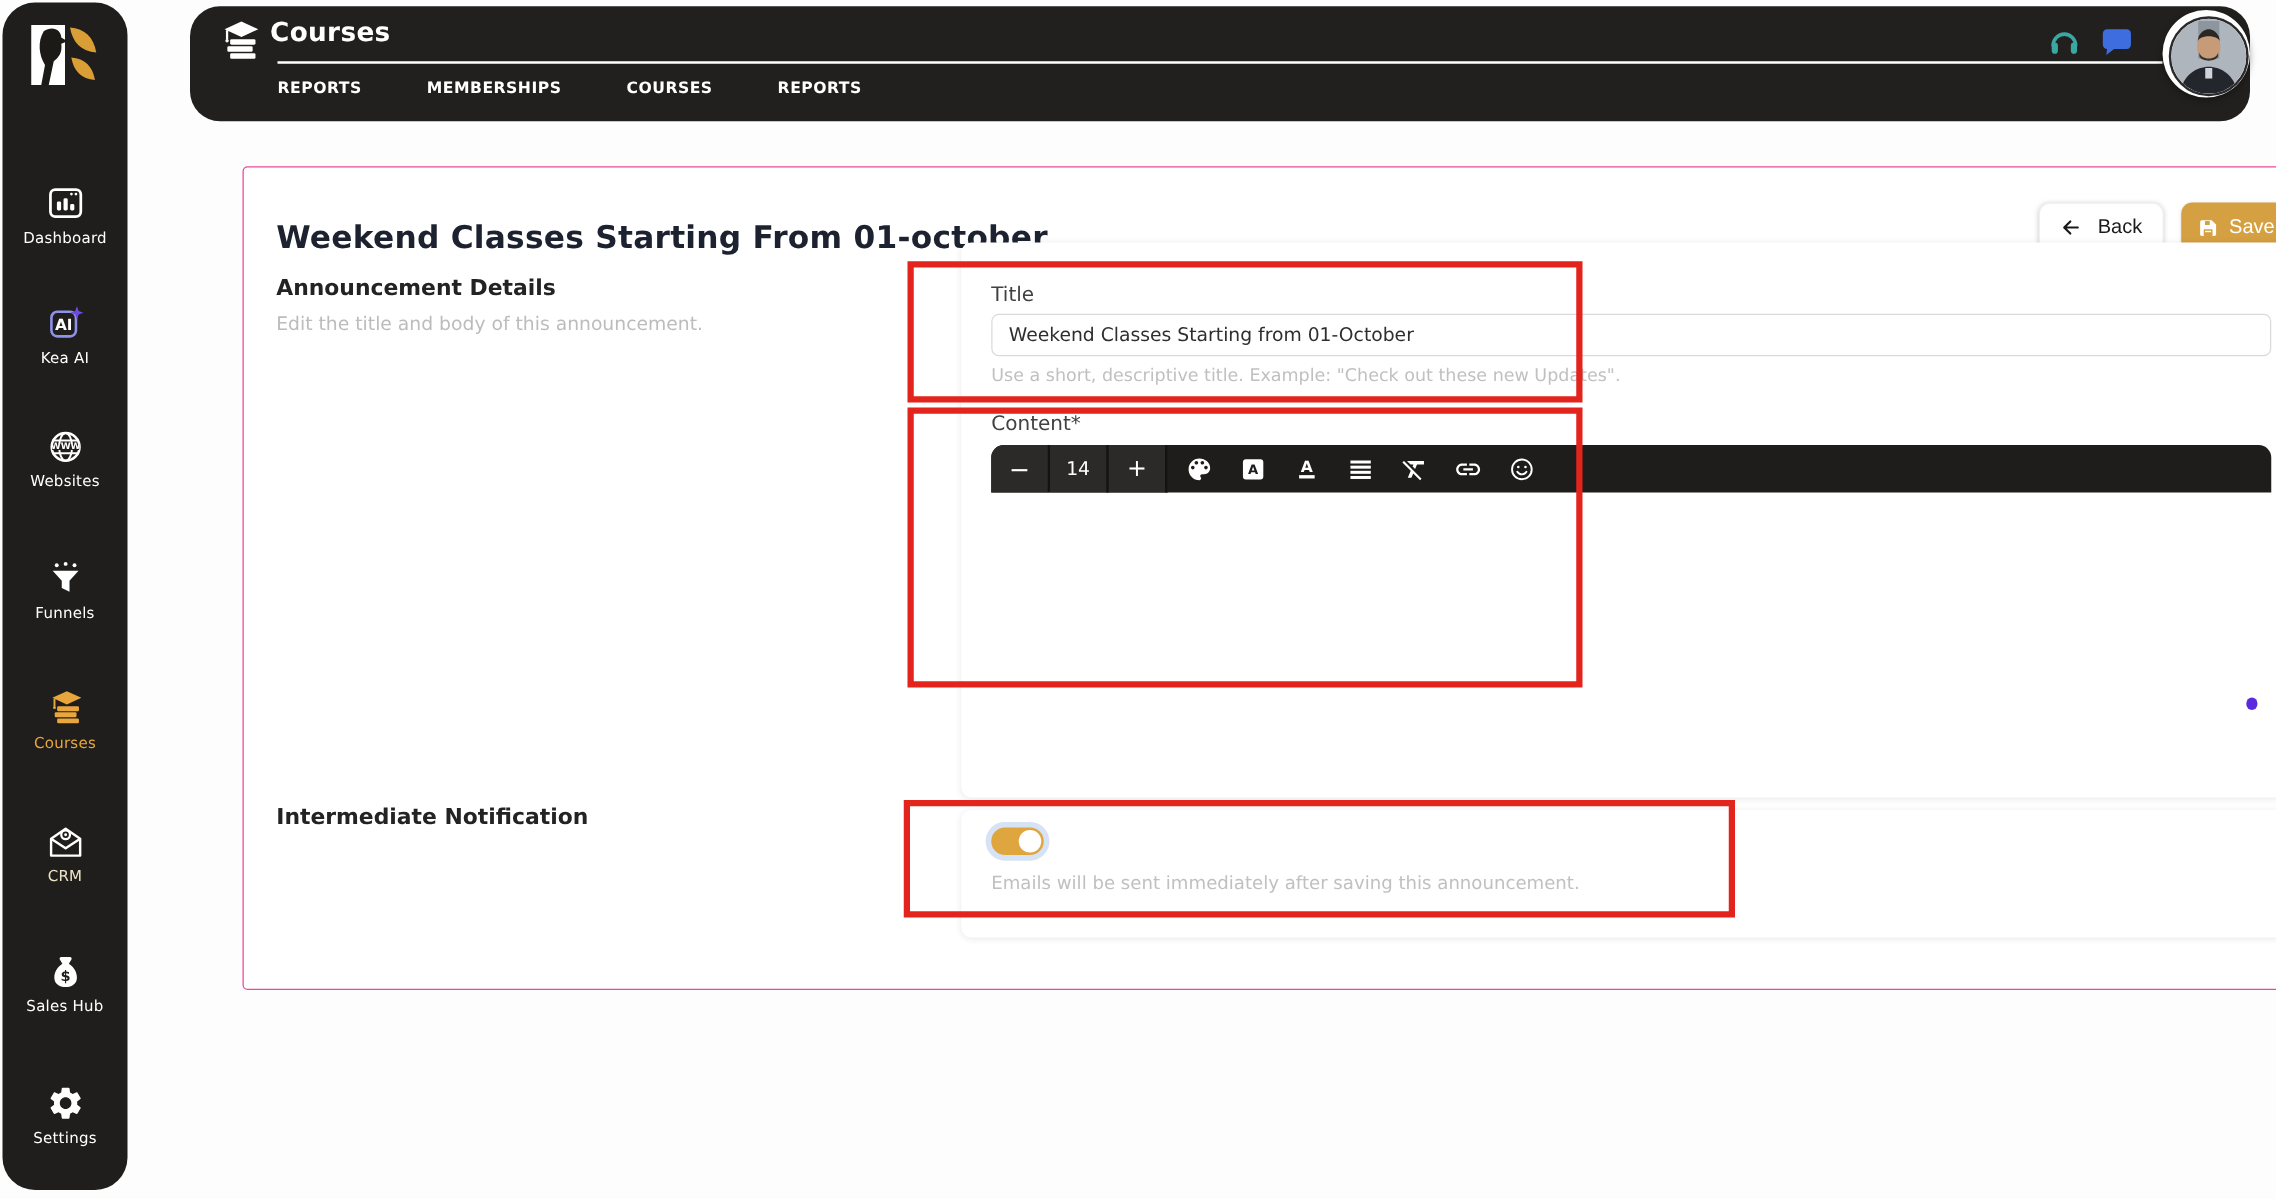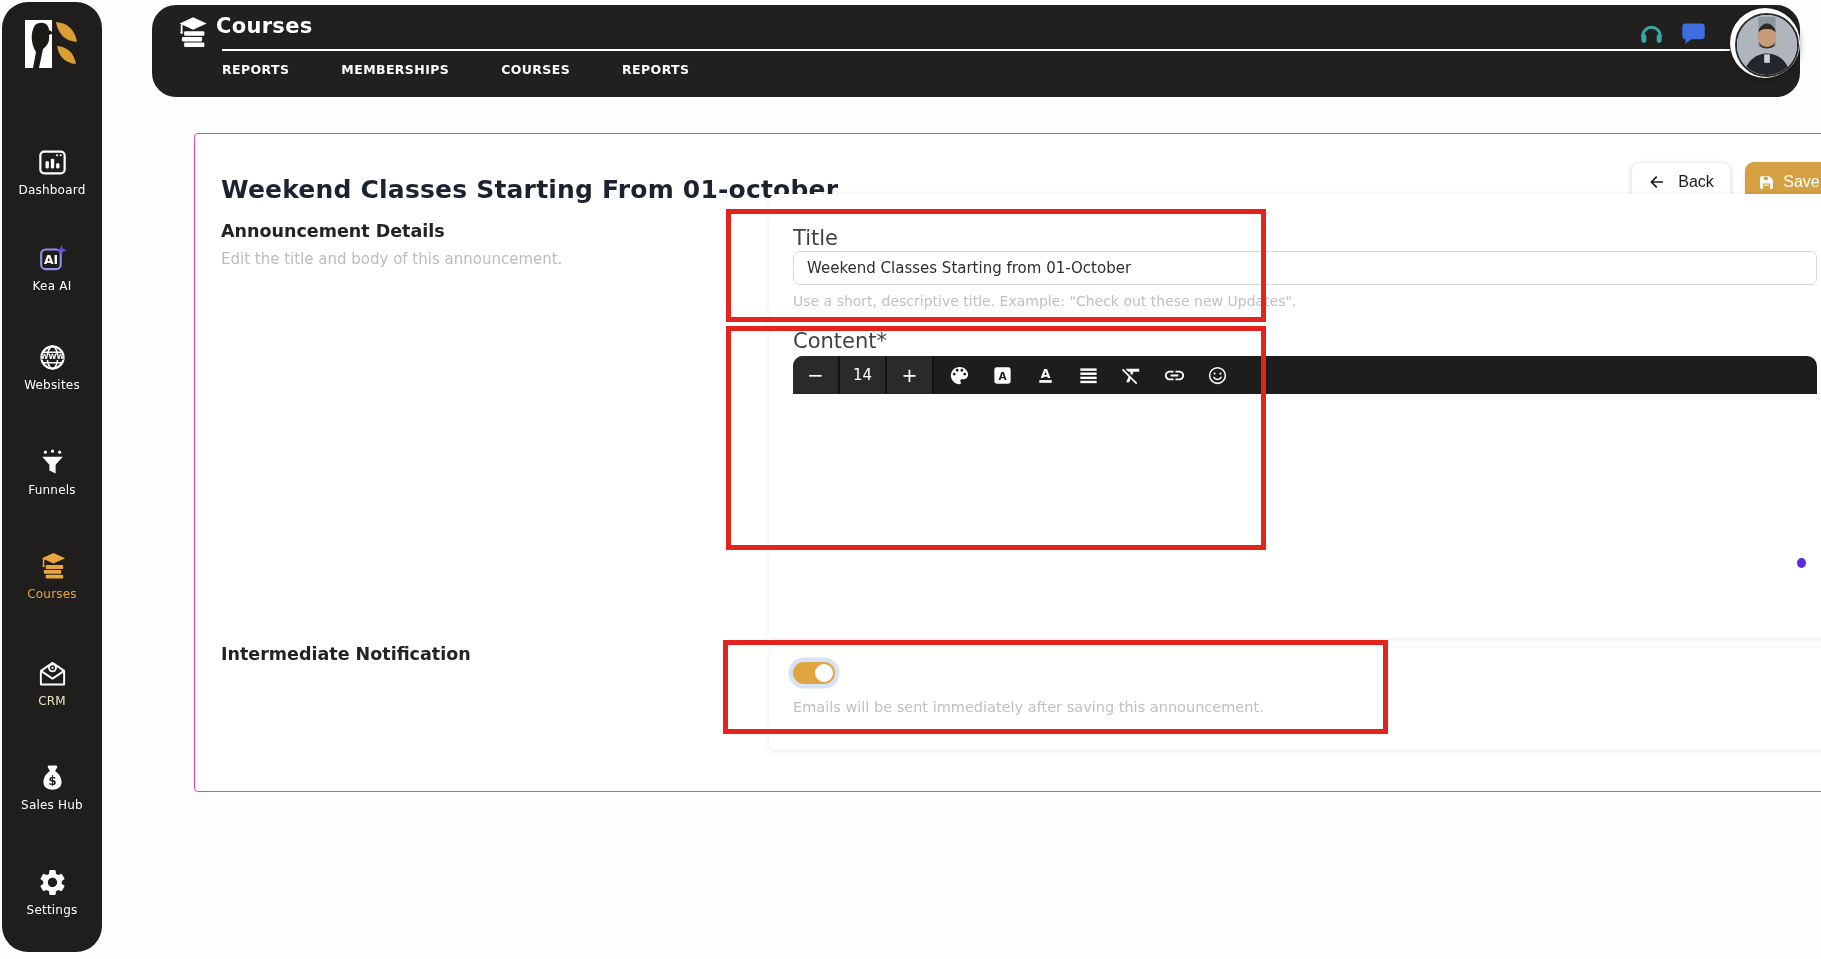--- a/index.html
+++ b/index.html
@@ -38,21 +38,21 @@
   .btn-back{position:absolute;left:1436px;top:28px;width:100px;height:40px;background:#fff;border:1px solid #f0f0f0;
     border-radius:9px;box-shadow:0 1px 4px rgba(0,0,0,.18);display:flex;align-items:center;justify-content:center;gap:12px;
     font-size:16px;color:#1b1b1b;cursor:pointer;}
   .btn-save{position:absolute;left:1550px;top:28px;width:88px;height:40px;background:#d5a041;border:none;
     border-radius:9px;display:flex;align-items:center;justify-content:center;gap:8px;
     font-size:16px;color:#fff;cursor:pointer;box-shadow:0 1px 3px rgba(0,0,0,.15);text-align:center;}
   .sec-heading{position:absolute;left:26px;font-size:17.5px;font-weight:700;color:#232323;}
   .sec-desc{position:absolute;left:26px;font-size:15px;color:#bcbcbc;}
   .panel{position:absolute;left:574px;width:1064px;background:#fff;border-radius:8px;
     box-shadow:0 1px 6px rgba(0,0,0,.09);}
-  .fld-label{position:absolute;left:598px;font-size:21px;color:#414141;}
+  .fld-label{position:absolute;left:598px;font-size:16px;color:#414141;}
   .title-input{position:absolute;left:598px;top:117px;width:996px;height:32px;border:1px solid #dadada;border-radius:6px;
     padding:0 13px;font-size:15px;color:#2e2e2e;font-family:inherit;outline:none;background:#fff;}
   .fld-help{position:absolute;left:598px;font-size:14px;color:#c0c0c0;}
   
   .toolbar{position:absolute;left:598px;top:222px;width:1024px;height:38px;background:#1e1d1b;
     border-radius:10px 10px 0 0;display:flex;align-items:stretch;}
   .tb-seg{width:45px;display:flex;align-items:center;justify-content:center;background:#2b2a28;
     border-right:2px solid #141311;color:#fff;cursor:pointer;}
   .tb-seg.first{border-radius:10px 0 0 0;}
   .tb-size{font-size:15px;cursor:default;}

